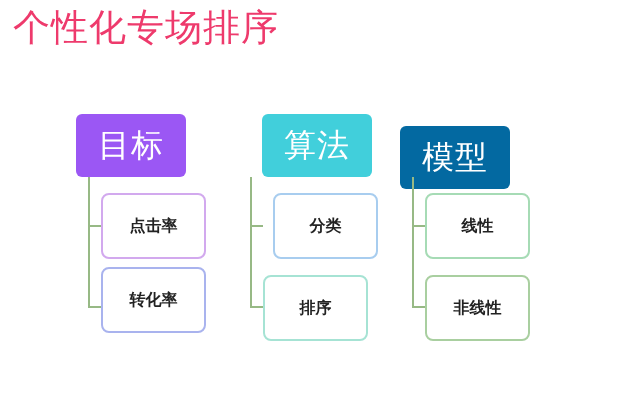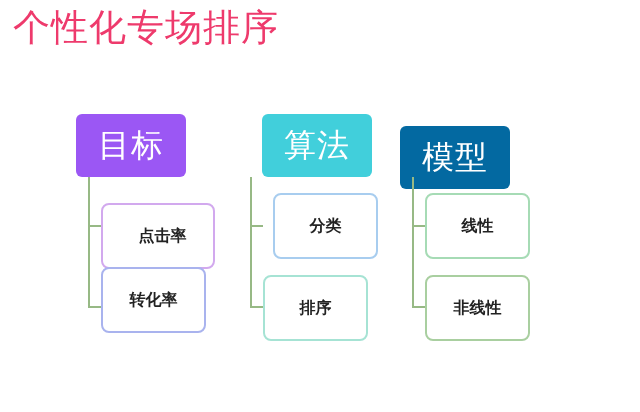--- a/index.html
+++ b/index.html
@@ -68,21 +68,21 @@
 </head>
 <body>
 
 <div class="title" style="color: rgb(238, 58, 108);">个性化专场排序</div>
 
 <div class="col">
   <div class="header" style="left: 76px; top: 114px; background: rgb(155, 87, 244);">目标</div>
   <div class="vline" style="left: 88px; top: 177px; height: 131px; background: rgb(151, 185, 133);"></div>
   <div class="hline" style="left: 88px; top: 225px; width: 13px; background: rgb(151, 185, 133);"></div>
   <div class="hline" style="left: 88px; top: 306px; width: 13px; background: rgb(151, 185, 133);"></div>
-  <div class="child" style="left: 101px; top: 203px; border-color: rgb(210, 169, 238); padding-left: 9px;">点击率</div>
+  <div class="child" style="left: 101px; top: 193px; border-color: rgb(210, 169, 238);">点击率</div>
   <div class="child" style="left: 101px; top: 267px; border-color: rgb(169, 179, 238);">转化率</div>
 </div>
 
 <div class="col">
   <div class="header" style="left: 238px; top: 114px; background: rgb(65, 207, 219); margin-left: 24px;">算法</div>
   <div class="vline" style="left: 250px; top: 177px; height: 131px; background: rgb(151, 185, 133);"></div>
   <div class="hline" style="left: 250px; top: 225px; width: 13px; background: rgb(151, 185, 133);"></div>
   <div class="hline" style="left: 250px; top: 306px; width: 13px; background: rgb(151, 185, 133);"></div>
   <div class="child" style="left: 263px; top: 193px; border-color: rgb(168, 205, 239); margin-left: 10px;">分类</div>
   <div class="child" style="left: 263px; top: 275px; border-color: rgb(166, 227, 212);">排序</div>

